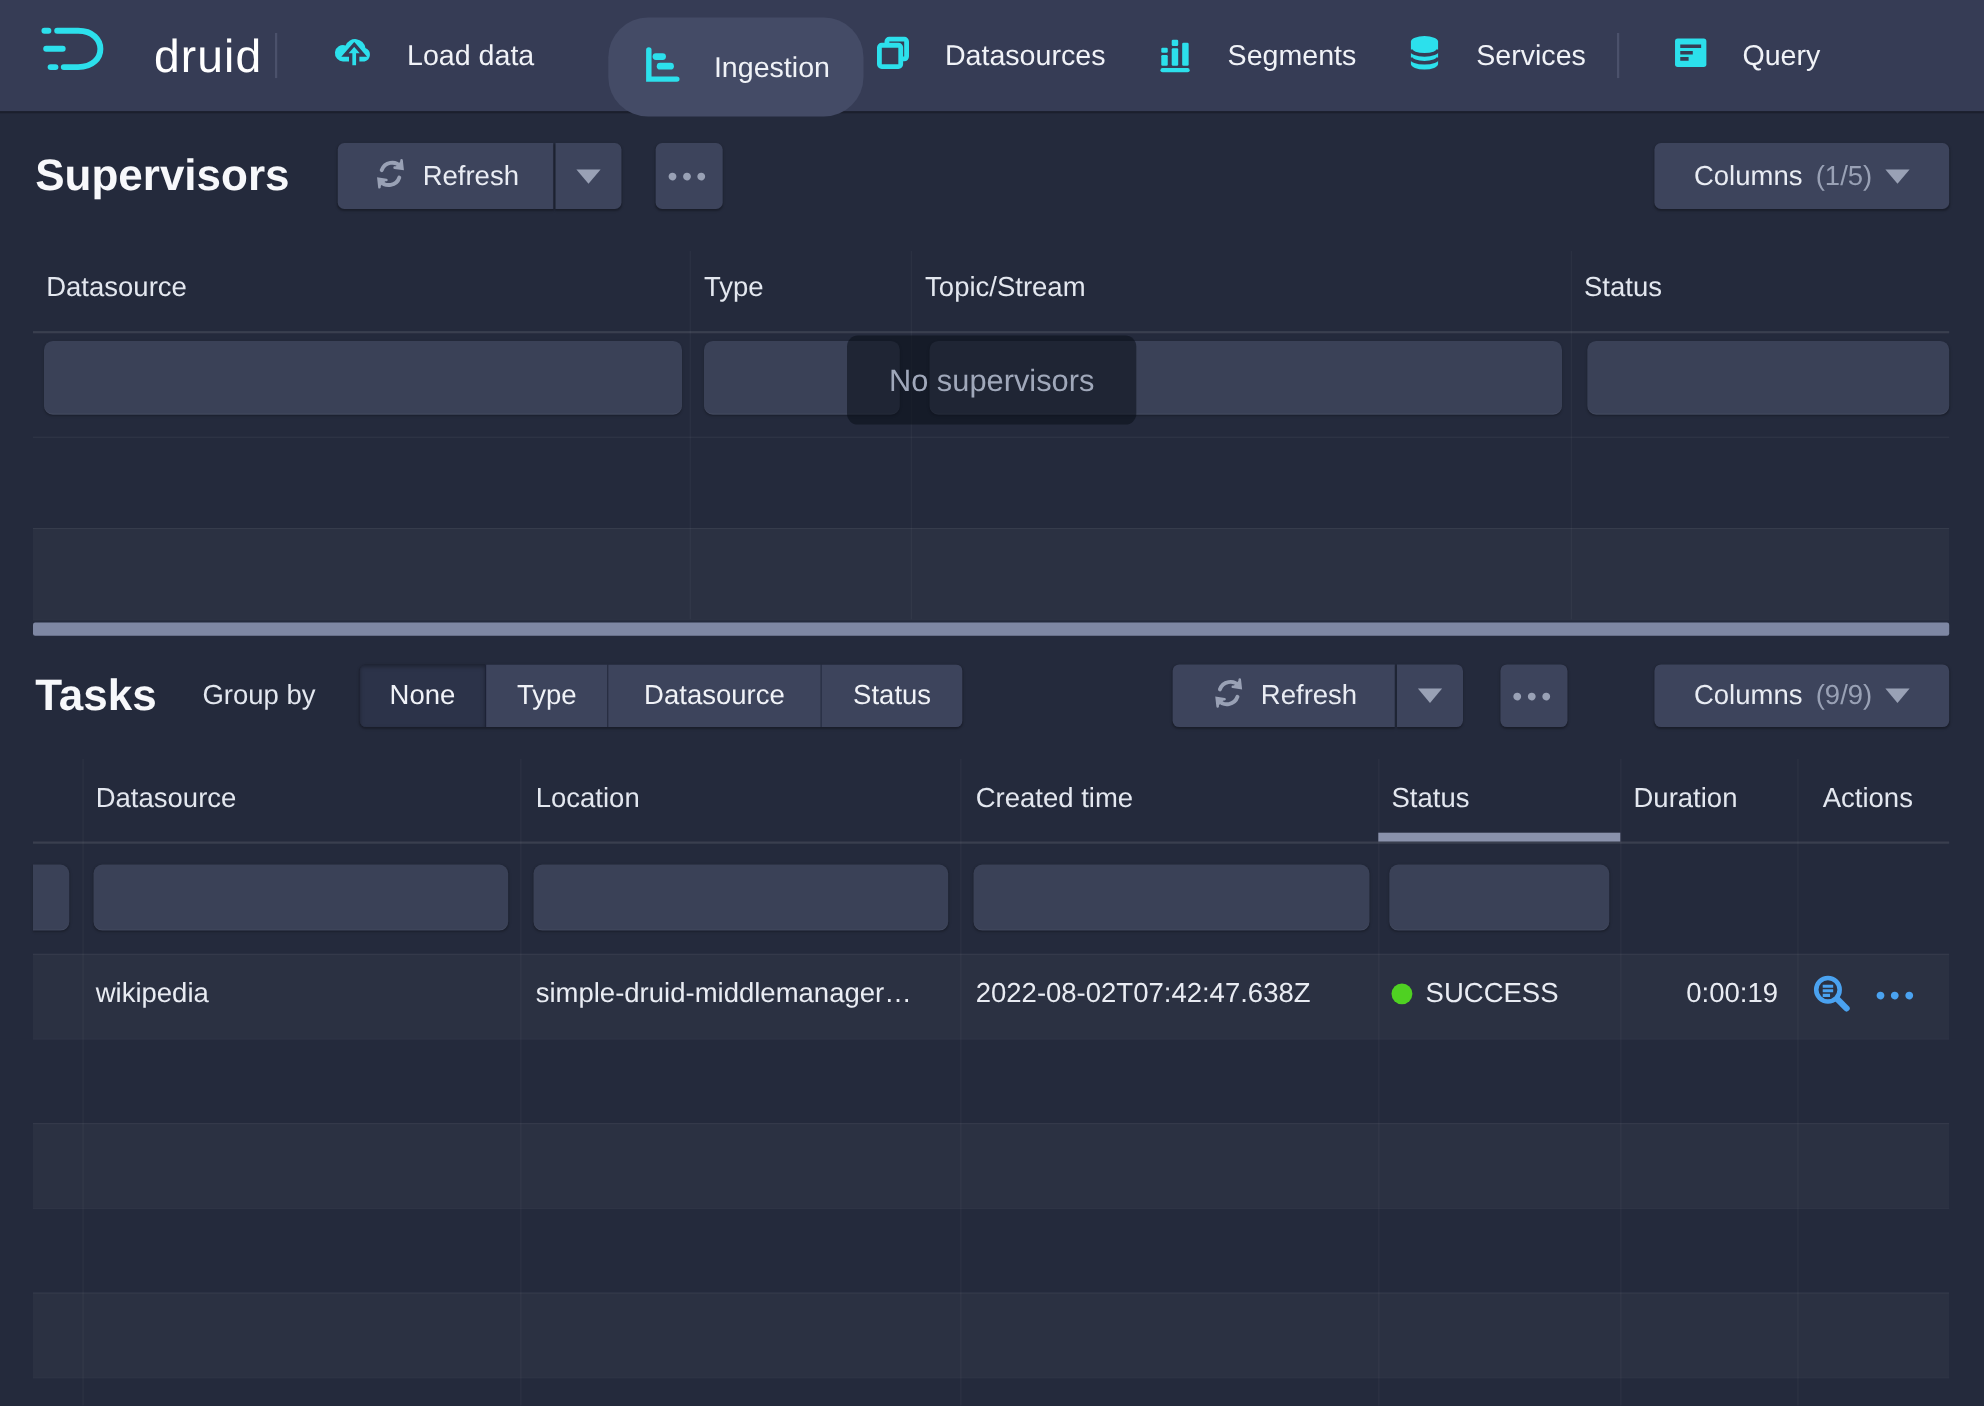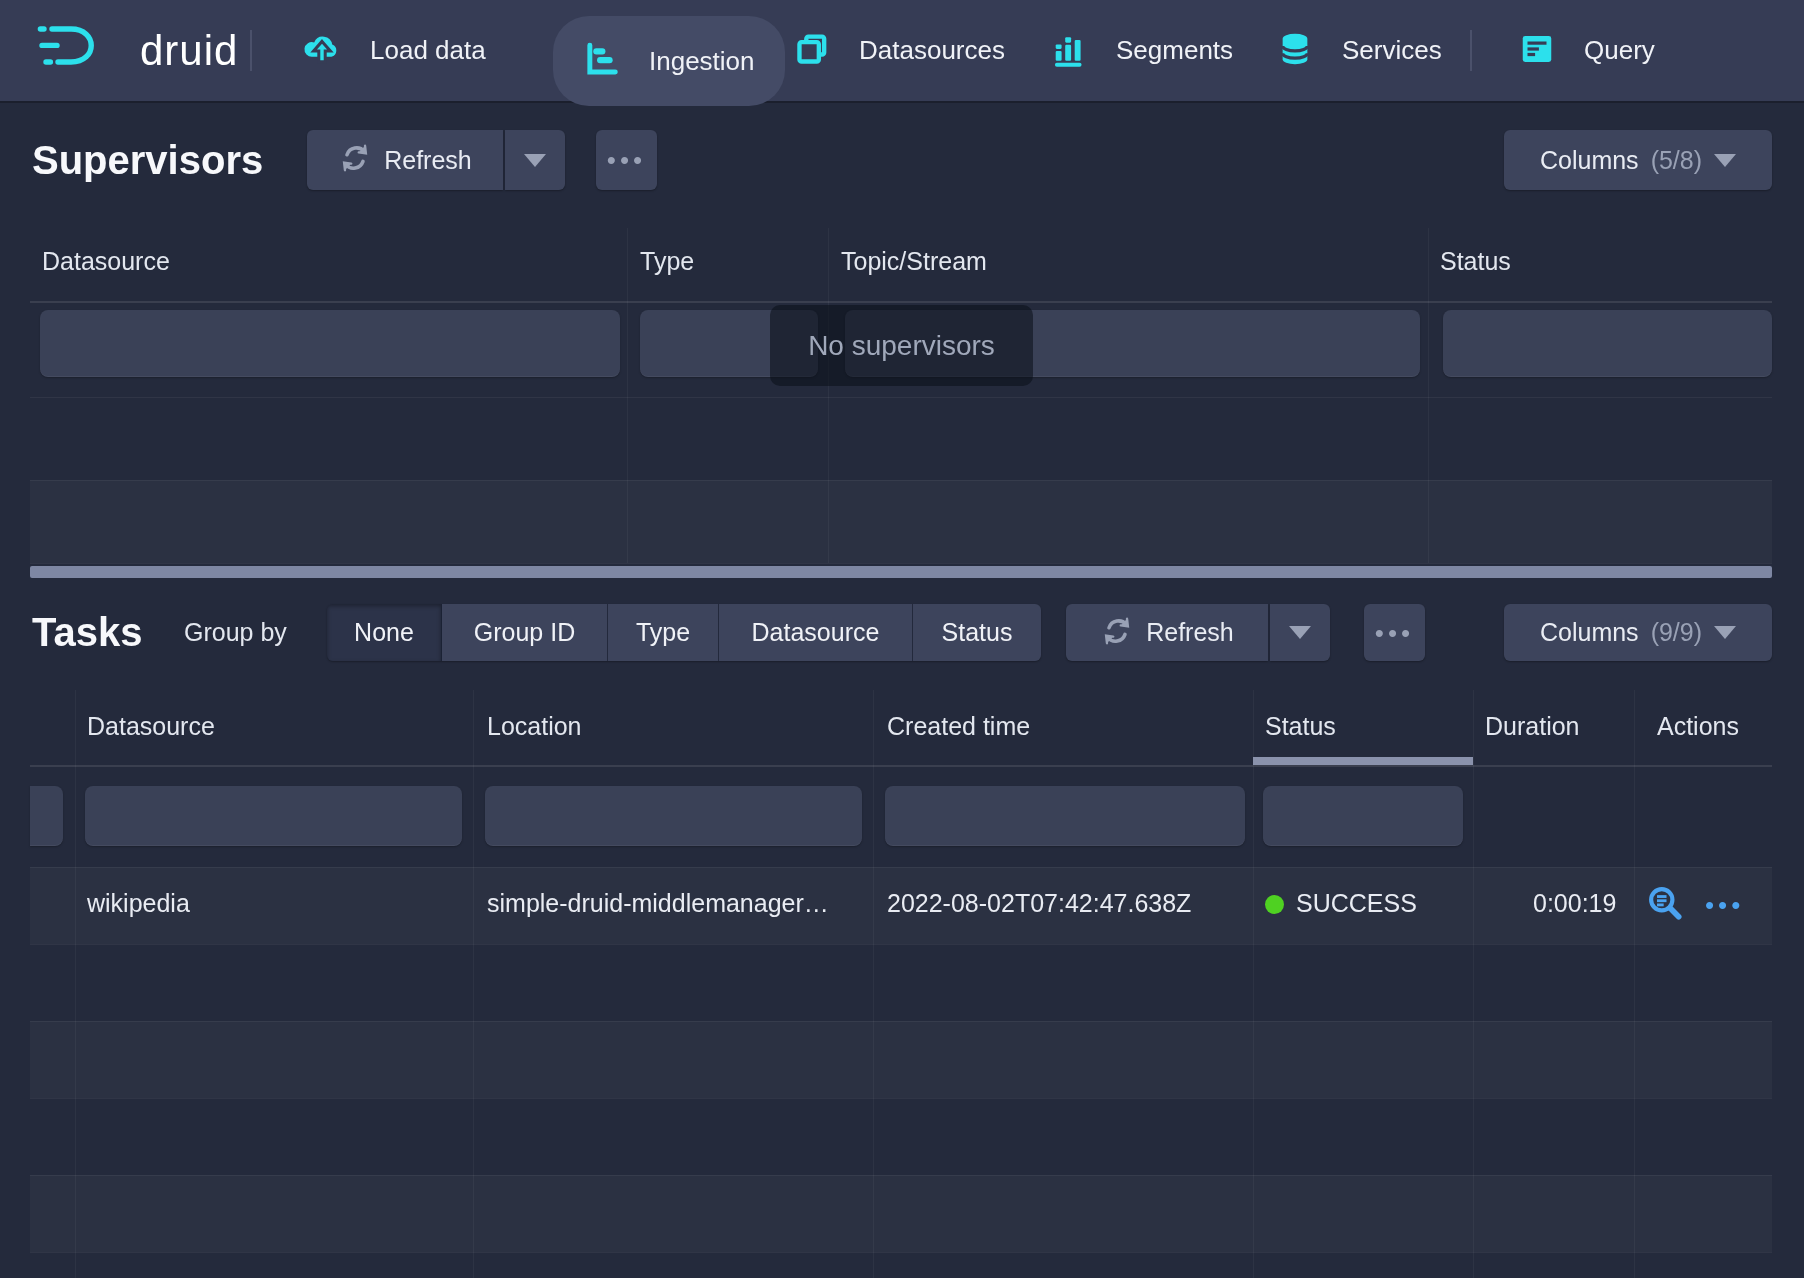--- a/index.html
+++ b/index.html
@@ -167,21 +167,21 @@
     <span class="btn-label">Refresh</span>
   </div>
   <div class="btn" style="left:505px; top:130px; width:60px; height:60px; border-radius:0 6px 6px 0;">
     <span class="caret-down"></span>
   </div>
   <div class="btn" style="left:596px; top:130px; width:61px; height:60px;">
     <span class="dots">•••</span>
   </div>
   <div class="btn" style="left:1504px; top:130px; width:268px; height:60px;">
     <span class="btn-label">Columns</span>
-    <span class="btn-label btn-muted">(5/8)</span>
+    <span class="btn-label btn-muted">(1/5)</span>
     <span class="caret-down"></span>
   </div>
 
   <div>
 
     <div class="gridline-v" style="left:627px; top:228px; height:335px;"></div>
     <div class="gridline-v" style="left:828px; top:228px; height:335px;"></div>
     <div class="gridline-v" style="left:1428px; top:228px; height:335px;"></div>
 
     <div class="th" style="left:42px;  top:247px;">Datasource</div>
@@ -205,21 +205,20 @@
     </div>
 
     <div class="hscrollbar" style="left:30px; top:566px; width:1742px; height:12px;"></div>
   </div>
 
   <div class="section-title" style="left:32px; top:610px;">Tasks</div>
   <div class="cell-text" style="left:184px; top:618px; color:#e3e7ef;">Group by</div>
 
   <div class="seg" style="left:327px; top:604px;">
     <div class="seg-btn active" style="width:115px;">None</div>
-    <div class="seg-btn" style="width:166px;">Group ID</div>
     <div class="seg-btn" style="width:111px;">Type</div>
     <div class="seg-btn" style="width:194px;">Datasource</div>
     <div class="seg-btn" style="width:128px;">Status</div>
   </div>
 
   <div class="btn" style="left:1066px; top:604px; width:202px; height:57px; border-radius:6px 0 0 6px;">
     <span>
       <svg width="34" height="34" viewBox="0 0 20 20" fill="none" stroke="#99a1b5" stroke-width="2.1" stroke-linecap="round">
         <path d="M5.3,8.1 A5.9,5.9 0 0 1 15.5,6.3"></path>
         <path d="M14.7,12 A5.9,5.9 0 0 1 4.5,13.8"></path>

